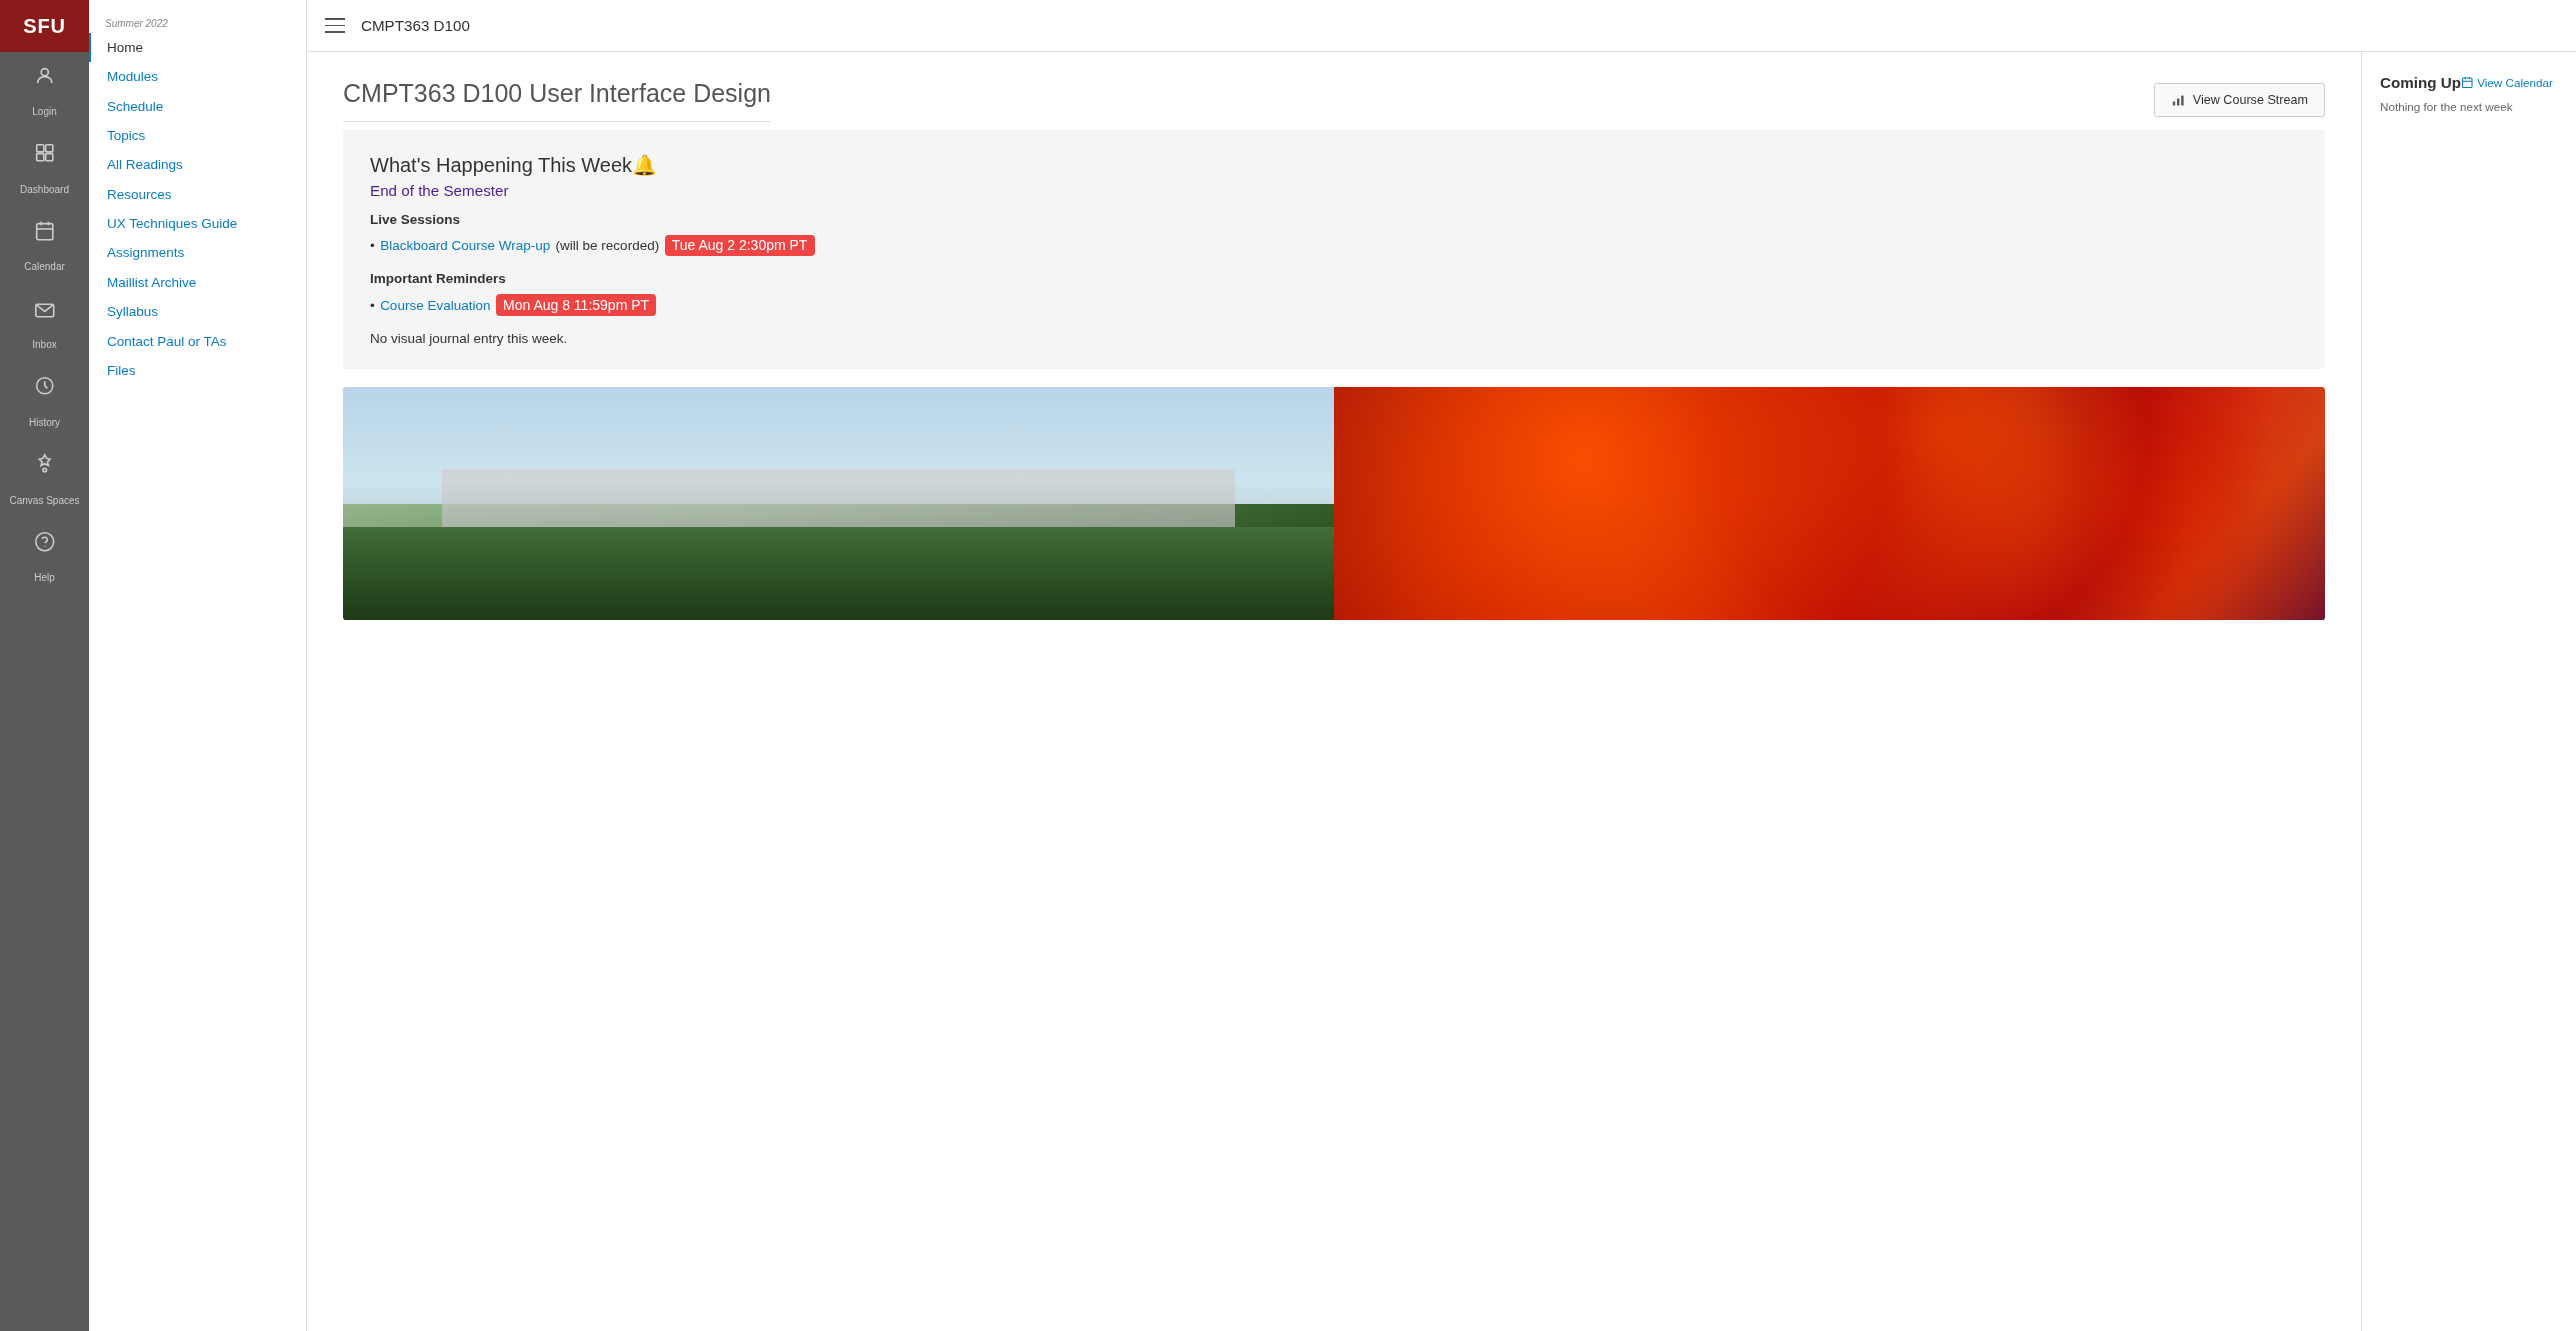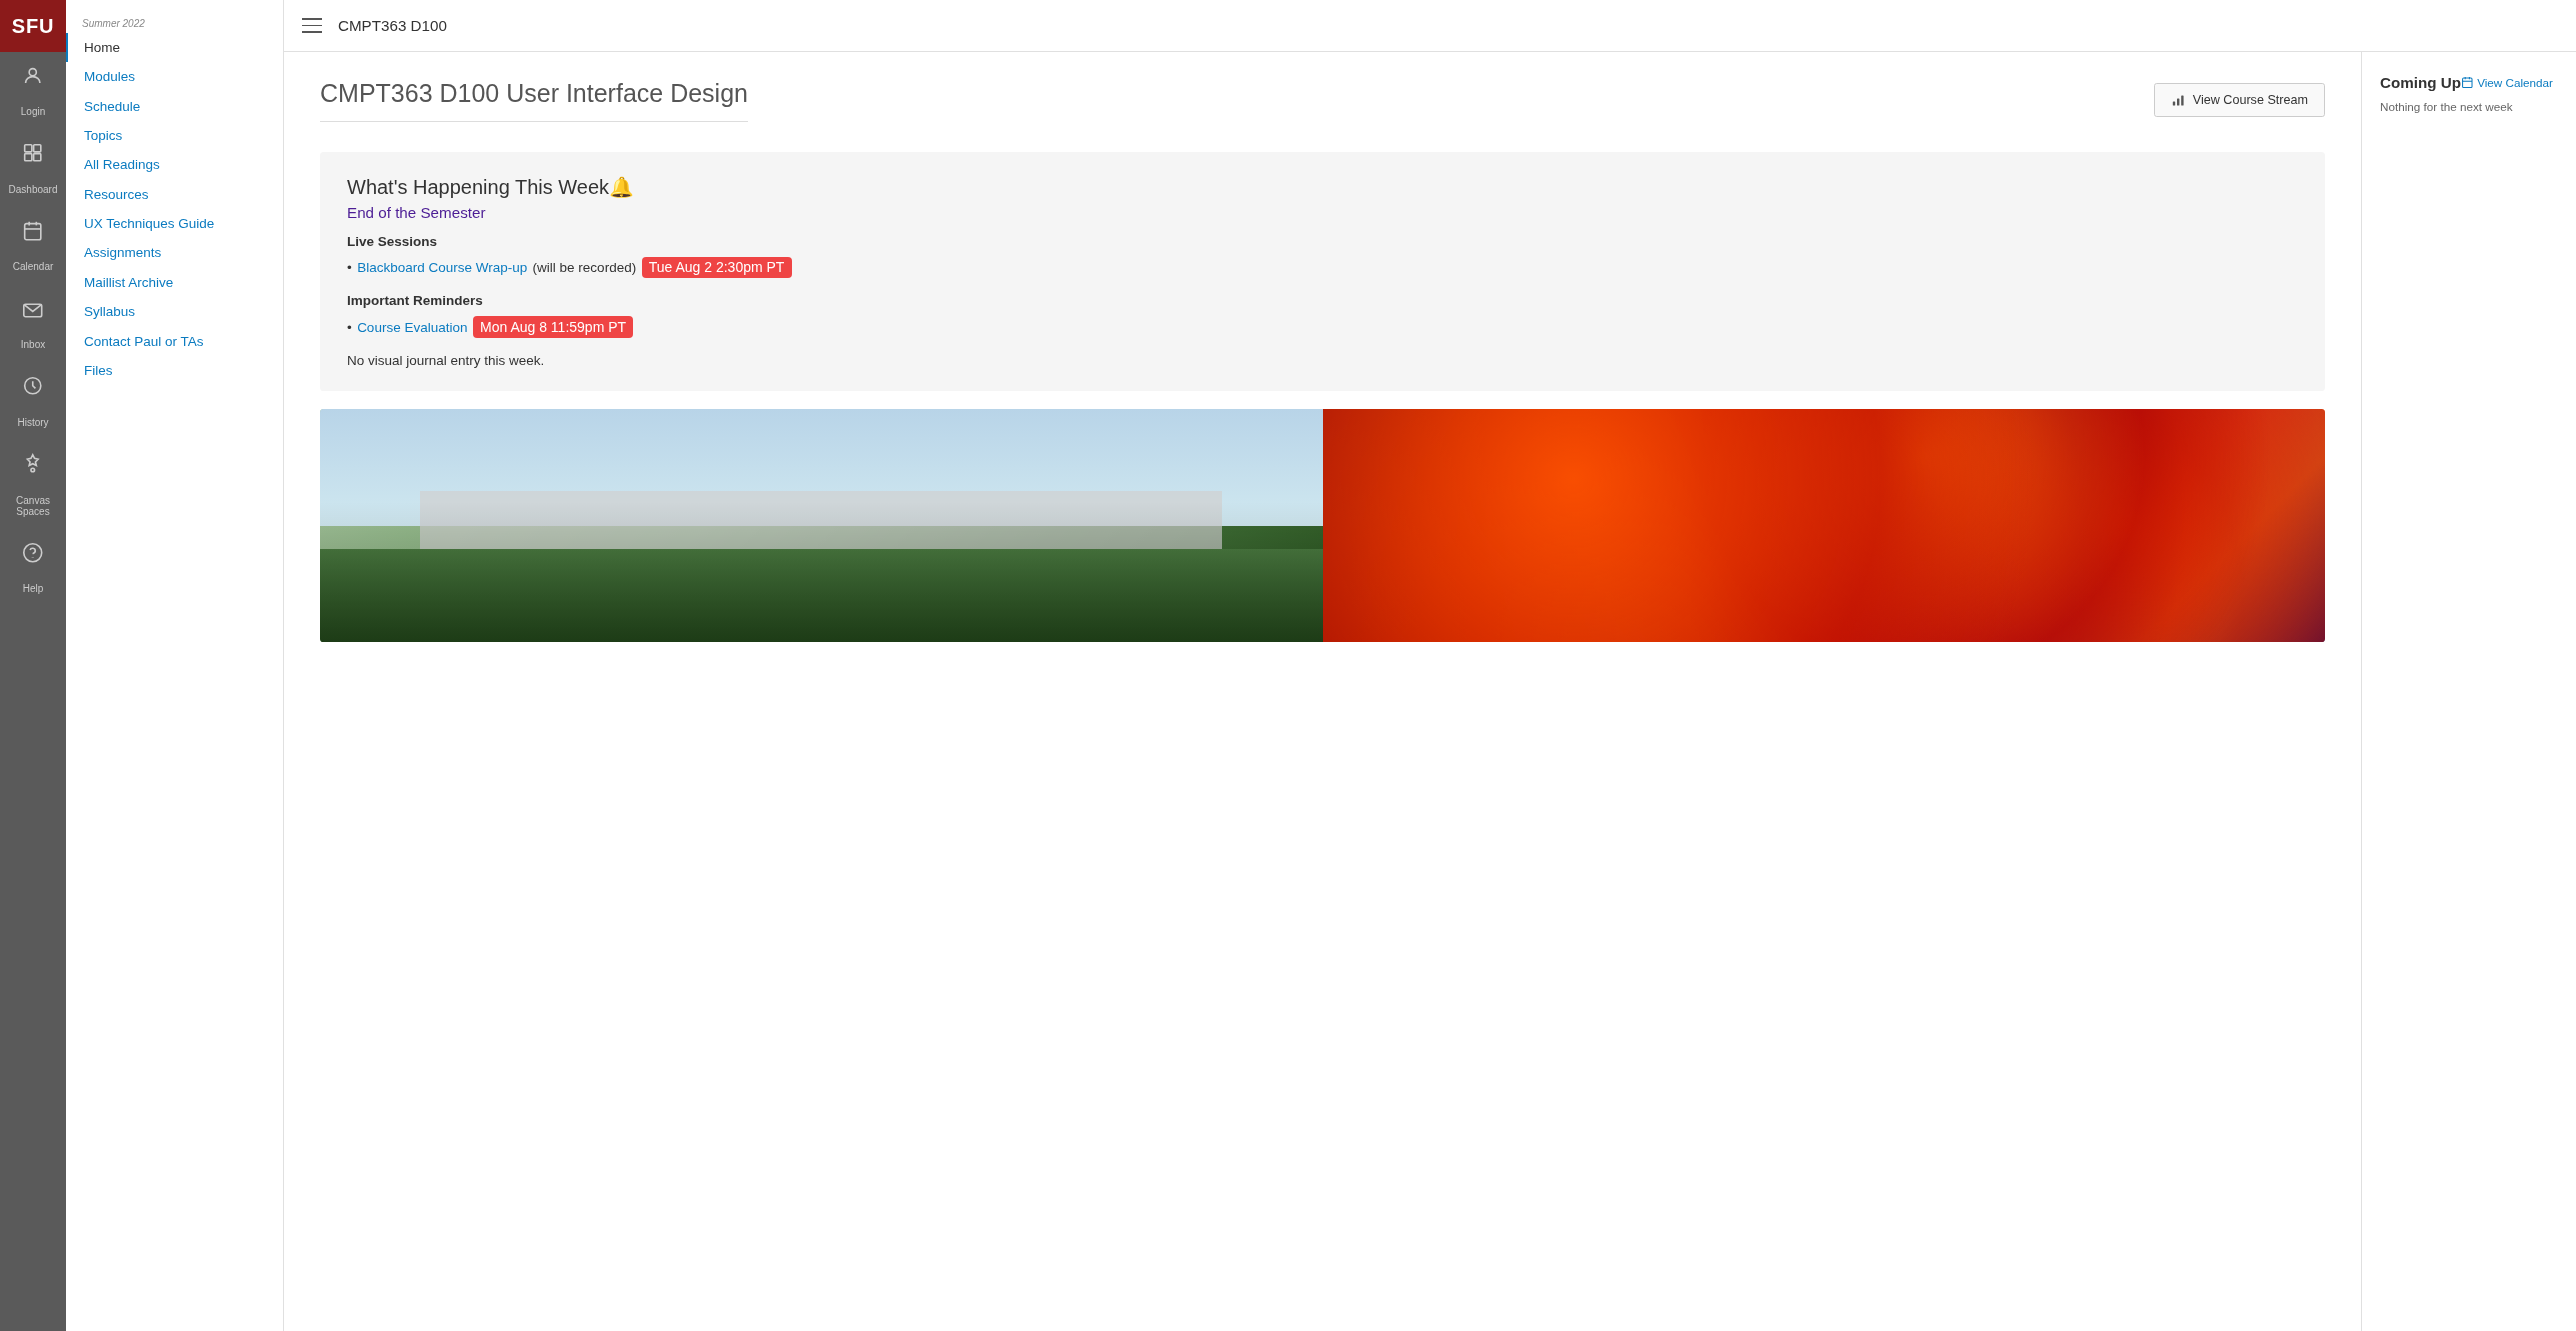--- a/index.html
+++ b/index.html
@@ -1,20 +1,20 @@
 <!DOCTYPE html>
 <html style="font-size:14.4px"><head>
   <meta charset="utf-8">
   <style>
     * { box-sizing: border-box; margin: 0; padding: 0; }
     body { font-family: 'Helvetica Neue', Arial, sans-serif; display: flex; height: 100vh; overflow: hidden; background: #fff; }
 
     
     .icon-sidebar {
-      width: 66px;
+      width: 89px;
       background: #5a5a5a;
       display: flex;
       flex-direction: column;
       align-items: center;
       padding-top: 0;
       flex-shrink: 0;
     }
     .sfu-logo {
       background: #8b1a1a;
       width: 100%;
@@ -110,21 +110,21 @@
     .main-content {
       flex: 1;
       overflow-y: auto;
       padding: 27px 36px;
     }
 
     .page-title {
       font-size: 25px;
       color: #555;
       font-weight: 400;
-      margin-bottom: 30px;
+      margin-bottom: 8px;
       padding-bottom: 12.6px;
       border-bottom: 0.9px solid #ddd;
     }
 
     .week-box {
       background: #f5f5f5;
       border-radius: 3.6px;
       padding: 23px 27px;
       margin-bottom: 18px;
     }

